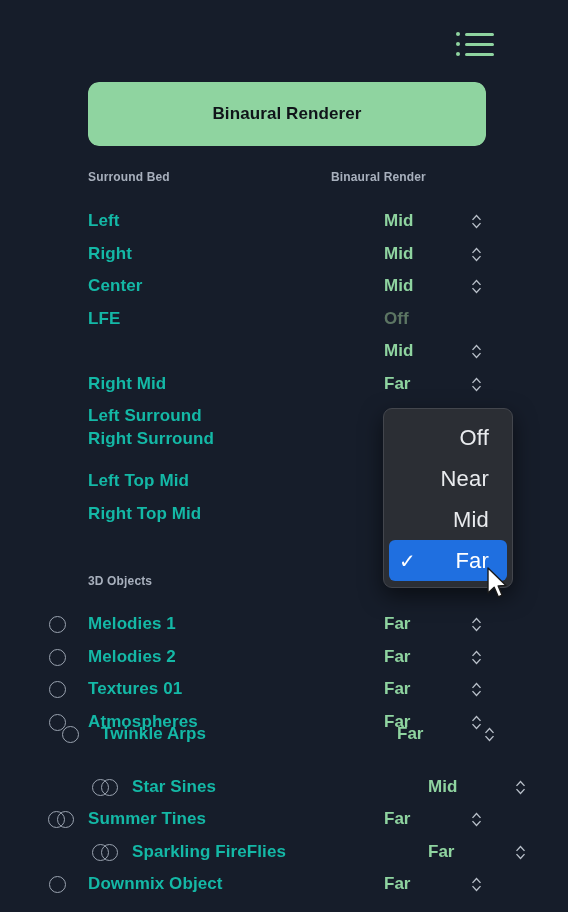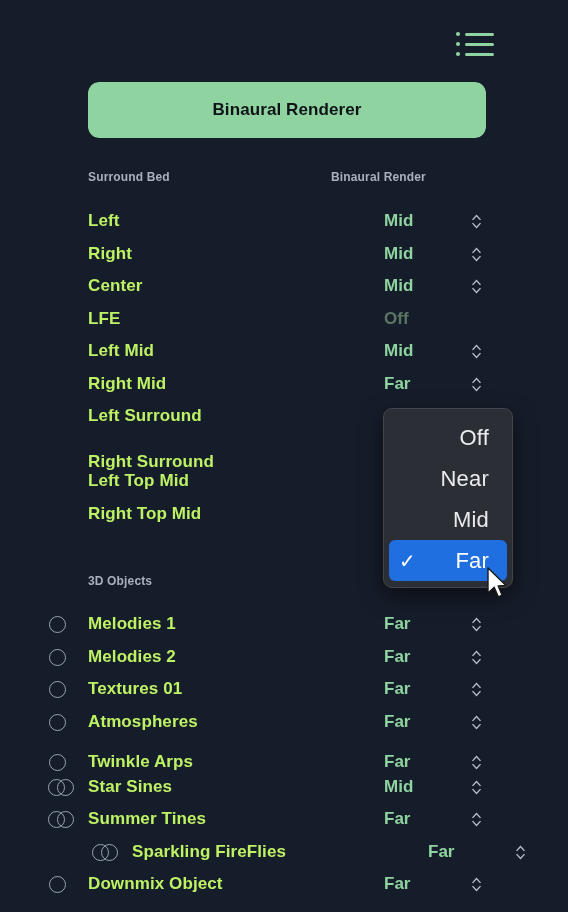--- a/index.html
+++ b/index.html
@@ -53,21 +53,21 @@
     border-radius: 2px;
     background: #8fd4a0;
   }
 
   
   .segmented {
     position: absolute;
     left: 88px;
     top: 82px;
     width: 398px;
-    height: 56px;
+    height: 64px;
     border-radius: 11px;
     background: #2d333d;
     display: flex;
     overflow: hidden;
   }
   .seg {
     flex: 1 1 0;
     display: flex;
     align-items: center;
     justify-content: center;
@@ -121,21 +121,21 @@
   .obj-icon.mono .circ { left: 1px; }
   .obj-icon.stereo .circ.c1 { left: 0px; }
   .obj-icon.stereo .circ.c2 { left: 9px; }
 
   .row .rlabel {
     position: absolute;
     left: 88px;
     top: 0;
     font-size: 17px;
     font-weight: bold;
-    color: #bef264;
+    color: #14b8a6;
     letter-spacing: 0.1px;
     line-height: 32px;
   }
   .row .rvalue {
     position: absolute;
     left: 384px;
     top: 0;
     font-size: 17px;
     font-weight: bold;
     color: #8fd4a0;
@@ -262,21 +262,20 @@
           <path d="M8.5 1.6 L13 6.4 L12 7.3 L8.5 3.6 L5 7.3 L4 6.4 Z" fill="#b9c0ca"></path>
           <path d="M8.5 15.4 L4 10.6 L5 9.7 L8.5 13.4 L12 9.7 L13 10.6 Z" fill="#b9c0ca"></path>
         </svg>
       </div>
     </div>
     <div class="row" style="top: 302.5px;">
       <div class="rlabel">LFE</div>
       <div class="rvalue off">Off</div>
     </div>
     <div class="row" style="top: 335px;">
-      <div class="rlabel">Left Mid</div>
       <div class="rvalue">Mid</div>
       <div class="stepper">
         <svg width="17" height="17" viewBox="0 0 17 17">
           <path d="M8.5 1.6 L13 6.4 L12 7.3 L8.5 3.6 L5 7.3 L4 6.4 Z" fill="#b9c0ca"></path>
           <path d="M8.5 15.4 L4 10.6 L5 9.7 L8.5 13.4 L12 9.7 L13 10.6 Z" fill="#b9c0ca"></path>
         </svg>
       </div>
     </div>
     <div class="row" style="top: 367.5px;">
       <div class="rlabel">Right Mid</div>
@@ -284,21 +283,21 @@
       <div class="stepper">
         <svg width="17" height="17" viewBox="0 0 17 17">
           <path d="M8.5 1.6 L13 6.4 L12 7.3 L8.5 3.6 L5 7.3 L4 6.4 Z" fill="#b9c0ca"></path>
           <path d="M8.5 15.4 L4 10.6 L5 9.7 L8.5 13.4 L12 9.7 L13 10.6 Z" fill="#b9c0ca"></path>
         </svg>
       </div>
     </div>
     <div class="row" style="top: 400px;">
       <div class="rlabel">Left Surround</div>
     </div>
-    <div class="row" style="top: 446px;">
+    <div class="row" style="top: 423px;">
       <div class="rlabel">Right Surround</div>
     </div>
     <div class="row" style="top: 465px;">
       <div class="rlabel">Left Top Mid</div>
     </div>
     <div class="row" style="top: 497.5px;">
       <div class="rlabel">Right Top Mid</div>
     </div>
   </div>
 
@@ -350,34 +349,34 @@
       </div>
       <div class="rlabel">Atmospheres</div>
       <div class="rvalue">Far</div>
       <div class="stepper">
         <svg width="17" height="17" viewBox="0 0 17 17">
           <path d="M8.5 1.6 L13 6.4 L12 7.3 L8.5 3.6 L5 7.3 L4 6.4 Z" fill="#b9c0ca"></path>
           <path d="M8.5 15.4 L4 10.6 L5 9.7 L8.5 13.4 L12 9.7 L13 10.6 Z" fill="#b9c0ca"></path>
         </svg>
       </div>
     </div>
-    <div class="row" style="top: 746px;">
+    <div class="row" style="top: 718px; margin-left: 13px;">
       <div class="obj-icon mono">
         <span class="circ"></span>
       </div>
       <div class="rlabel">Twinkle Arps</div>
       <div class="rvalue">Far</div>
       <div class="stepper">
         <svg width="17" height="17" viewBox="0 0 17 17">
           <path d="M8.5 1.6 L13 6.4 L12 7.3 L8.5 3.6 L5 7.3 L4 6.4 Z" fill="#b9c0ca"></path>
           <path d="M8.5 15.4 L4 10.6 L5 9.7 L8.5 13.4 L12 9.7 L13 10.6 Z" fill="#b9c0ca"></path>
         </svg>
       </div>
     </div>
-    <div class="row" style="top: 770.5px;">
+    <div class="row" style="top: 770.5px; margin-left: 44px;">
       <div class="obj-icon stereo">
         <span class="circ c1"></span>
         <span class="circ c2"></span>
       </div>
       <div class="rlabel">Star Sines</div>
       <div class="rvalue">Mid</div>
       <div class="stepper">
         <svg width="17" height="17" viewBox="0 0 17 17">
           <path d="M8.5 1.6 L13 6.4 L12 7.3 L8.5 3.6 L5 7.3 L4 6.4 Z" fill="#b9c0ca"></path>
           <path d="M8.5 15.4 L4 10.6 L5 9.7 L8.5 13.4 L12 9.7 L13 10.6 Z" fill="#b9c0ca"></path>

